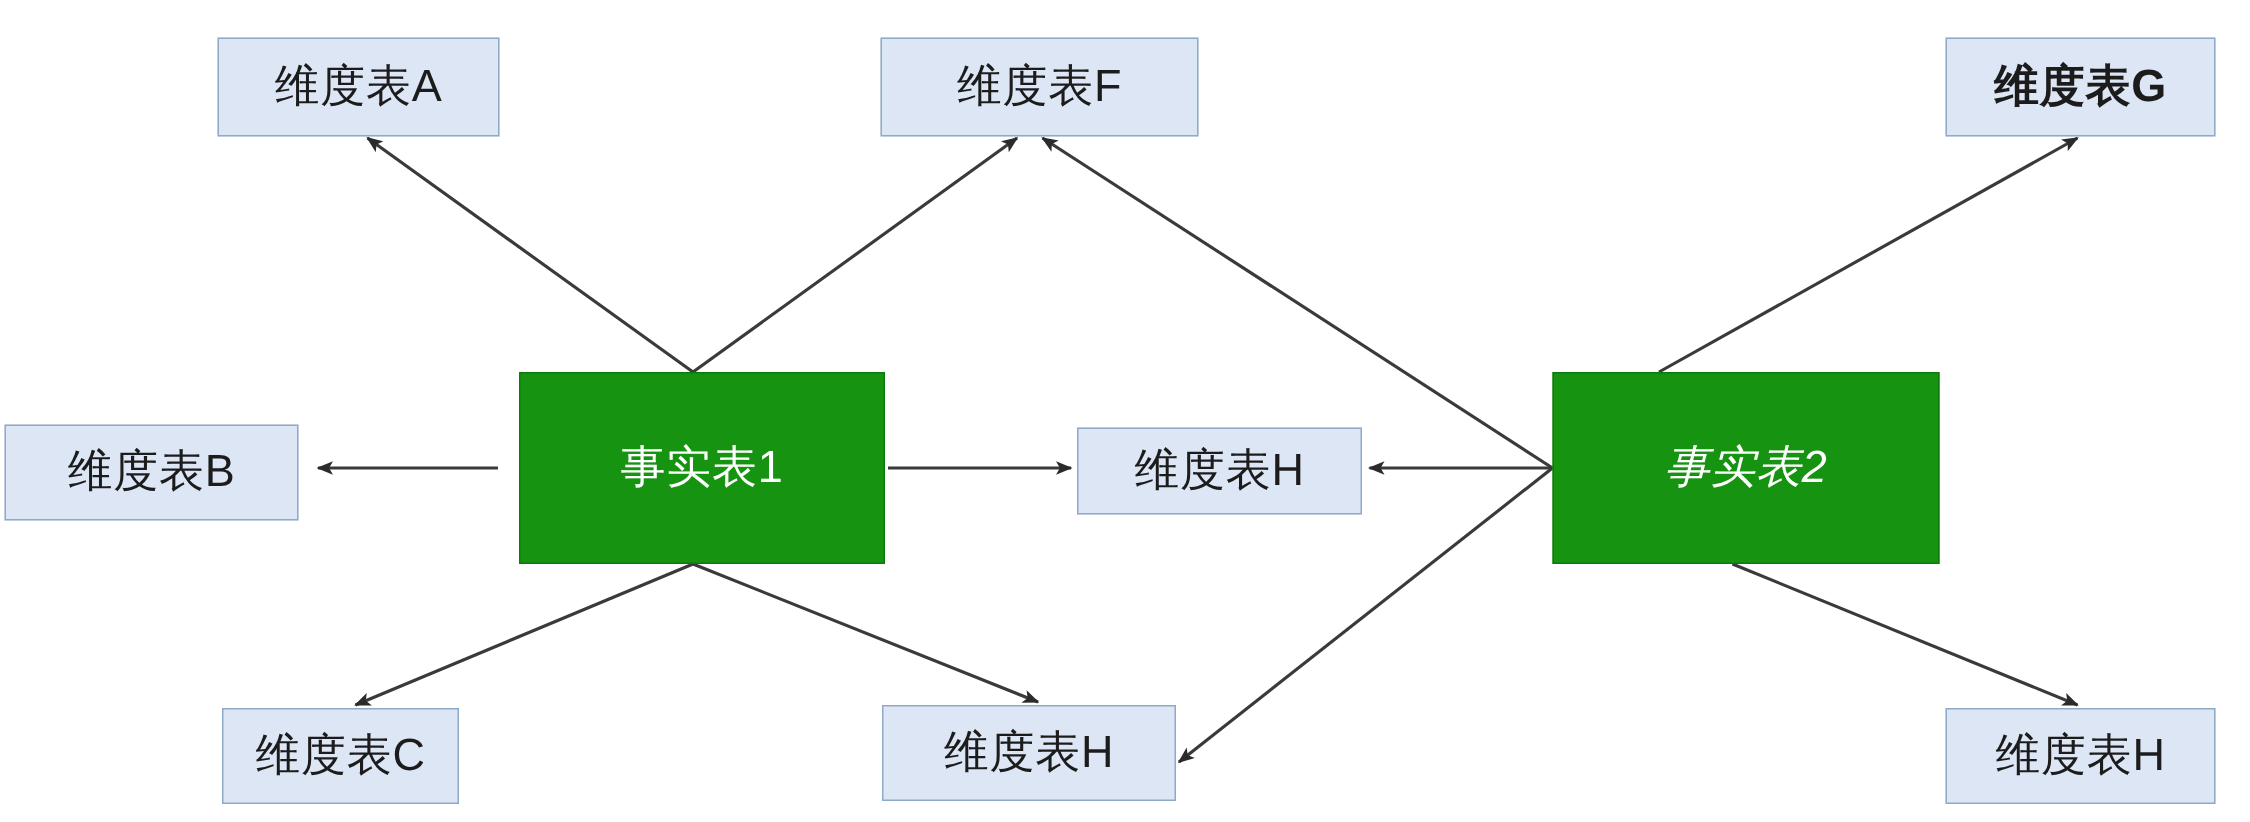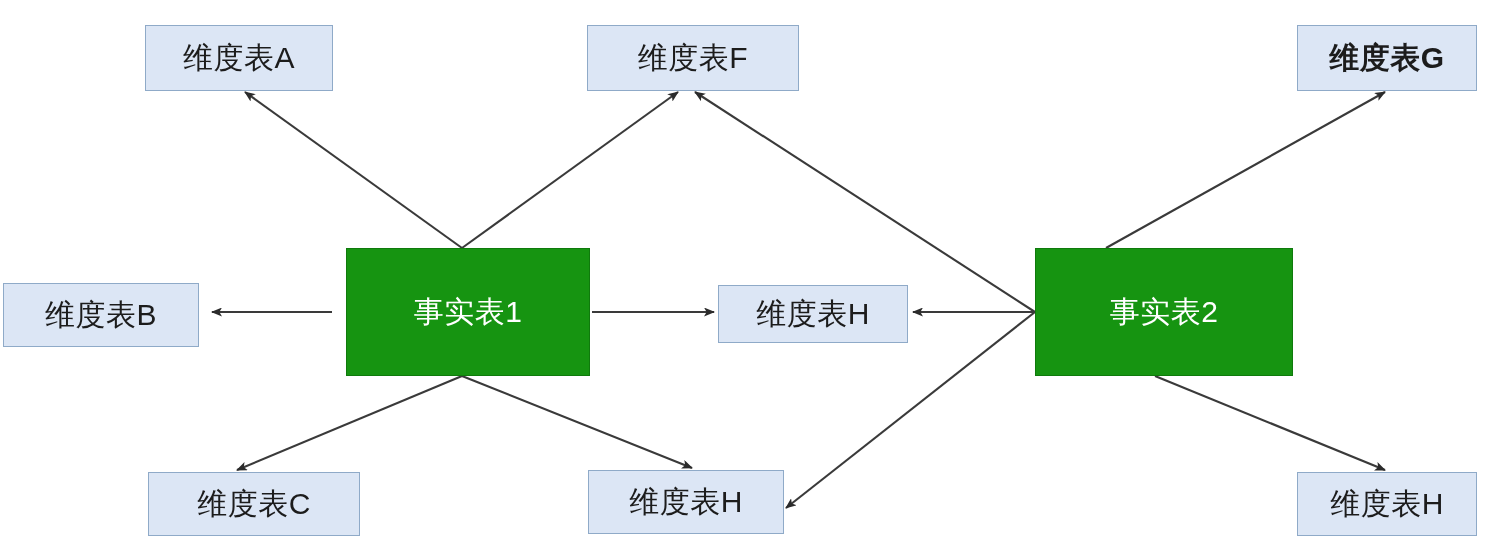--- a/index.html
+++ b/index.html
@@ -79,31 +79,31 @@
       </div>
       <div class="node dim" style="left: 1297px; top: 25px; width: 180px; height: 66px; font-weight: bold;">
         <span>维度表G</span>
       </div>
       <div class="node dim" style="left: 3px; top: 283px; width: 196px; height: 64px;">
         <span>维度表B</span>
       </div>
       <div class="node dim" style="left: 718px; top: 285px; width: 190px; height: 58px;">
         <span>维度表H</span>
       </div>
-      <div class="node dim" style="left: 148px; top: 472px; width: 212px; height: 64px;">
+      <div class="node dim" style="left: 148px; top: 472px; width: 158px; height: 64px;">
         <span>维度表C</span>
       </div>
       <div class="node dim" style="left: 588px; top: 470px; width: 196px; height: 64px;">
         <span>维度表H</span>
       </div>
       <div class="node dim" style="left: 1297px; top: 472px; width: 180px; height: 64px; text-align: right;">
         <span>维度表H</span>
       </div>
       <div class="node fact" style="left: 346px; top: 248px; width: 244px; height: 128px;">
         <span>事实表1</span>
       </div>
-      <div class="node fact" style="left: 1035px; top: 248px; width: 258px; height: 128px;">
+      <div class="node fact" style="left: 1035px; top: 248px; width: 258px; height: 128px; font-style: italic;">
         <span>事实表2</span>
       </div>
     </div>
 
 
 </div>
 
 </body></html>

